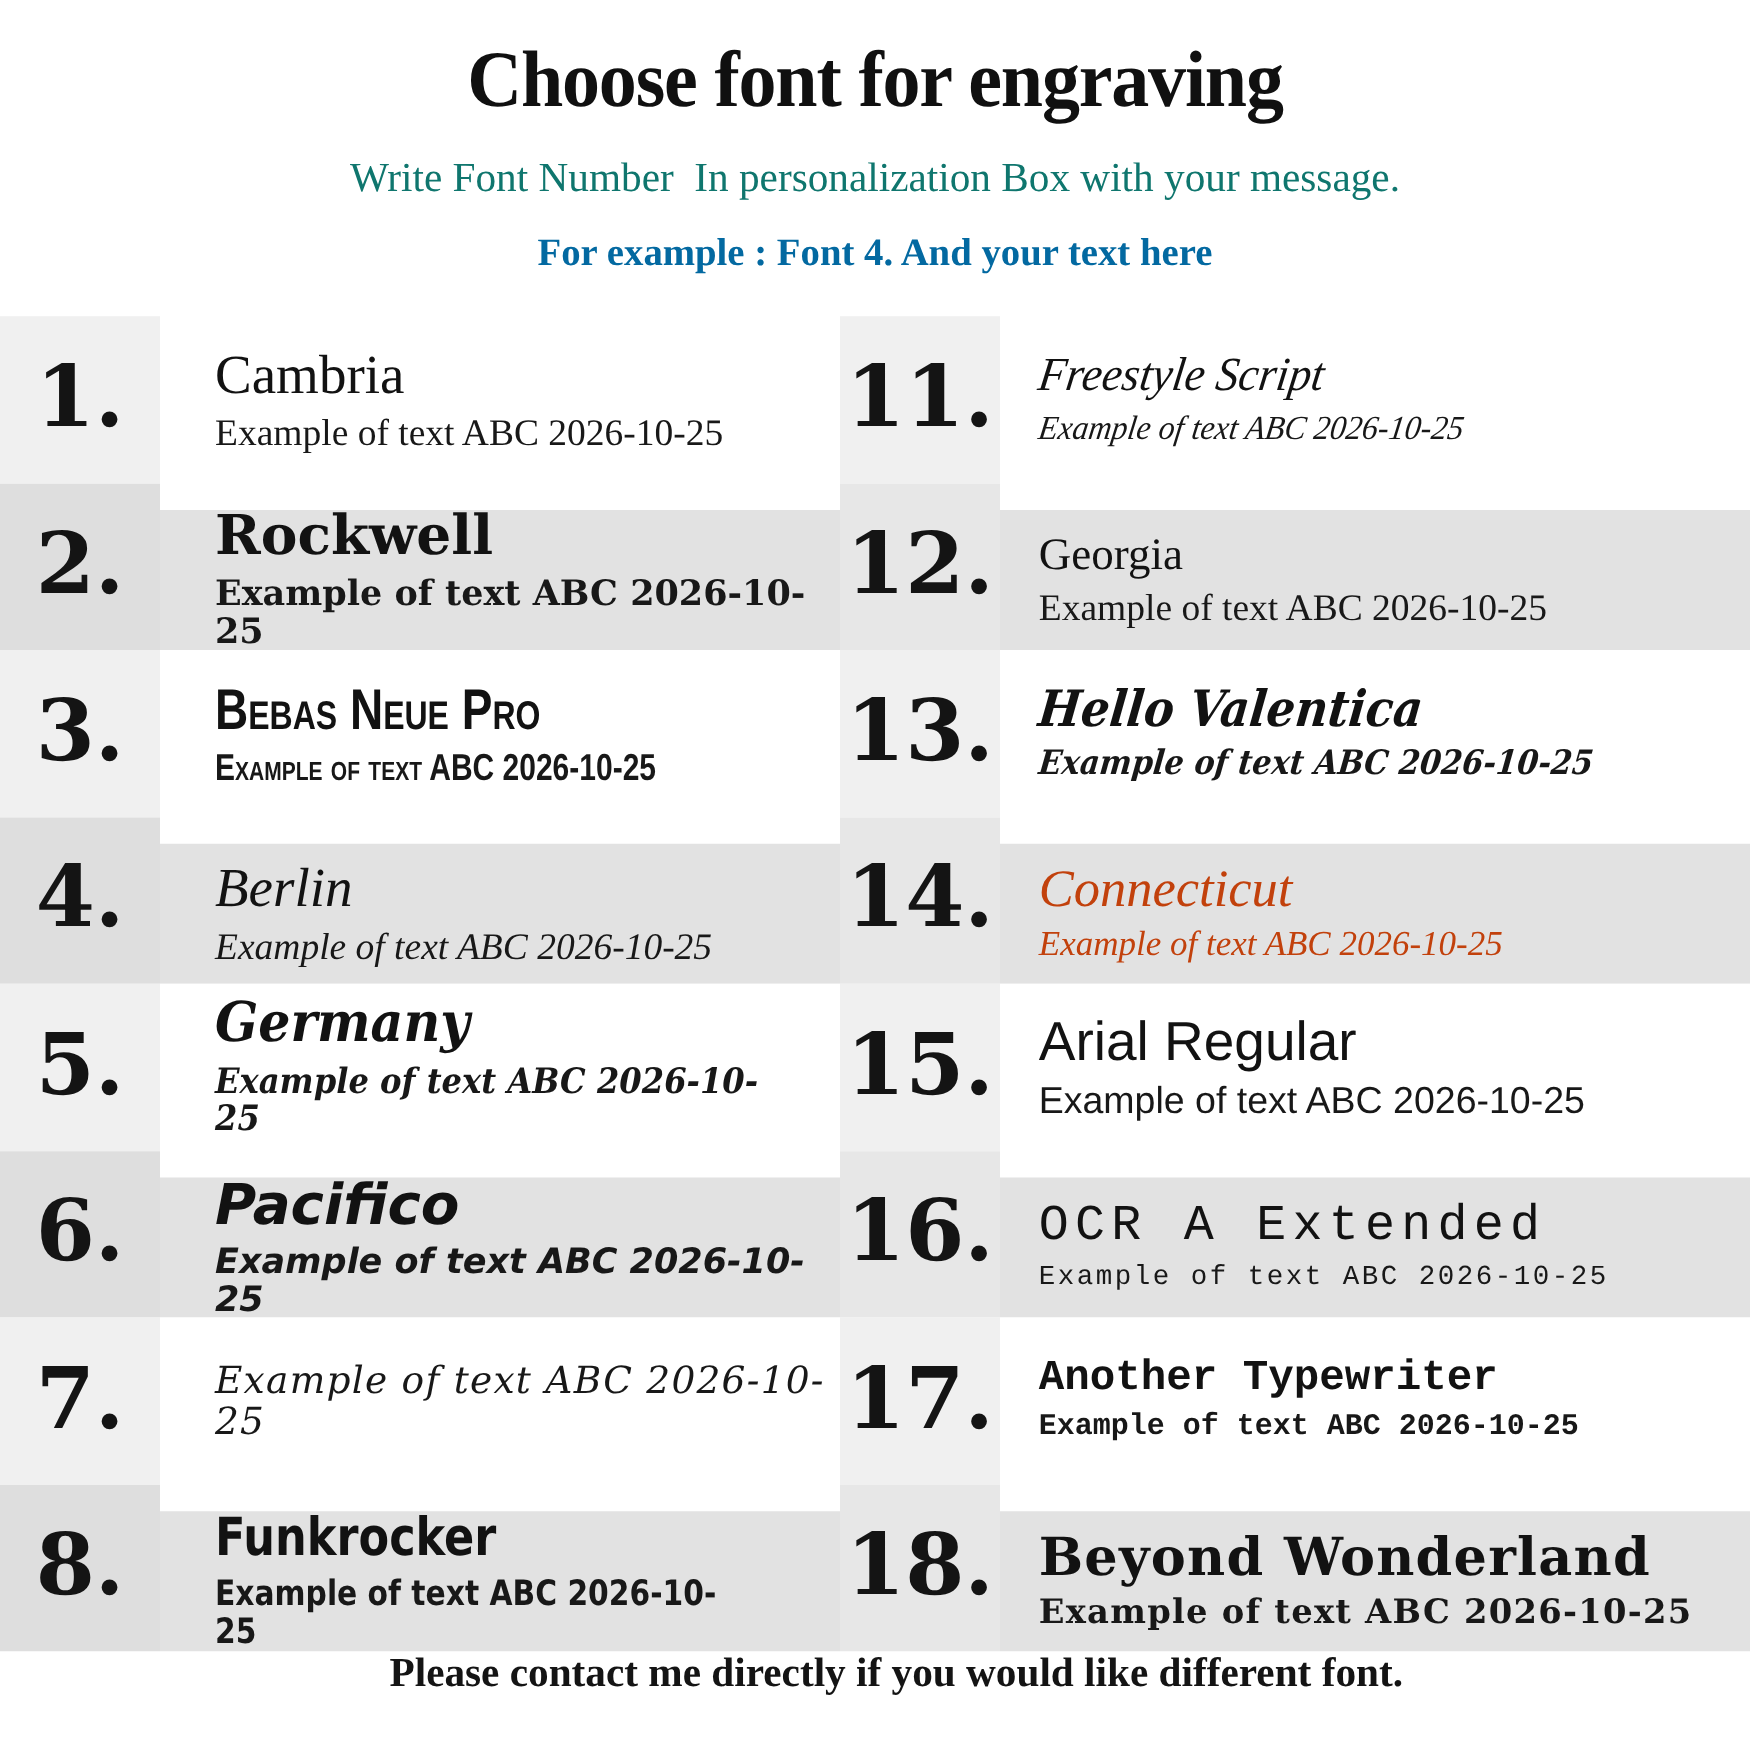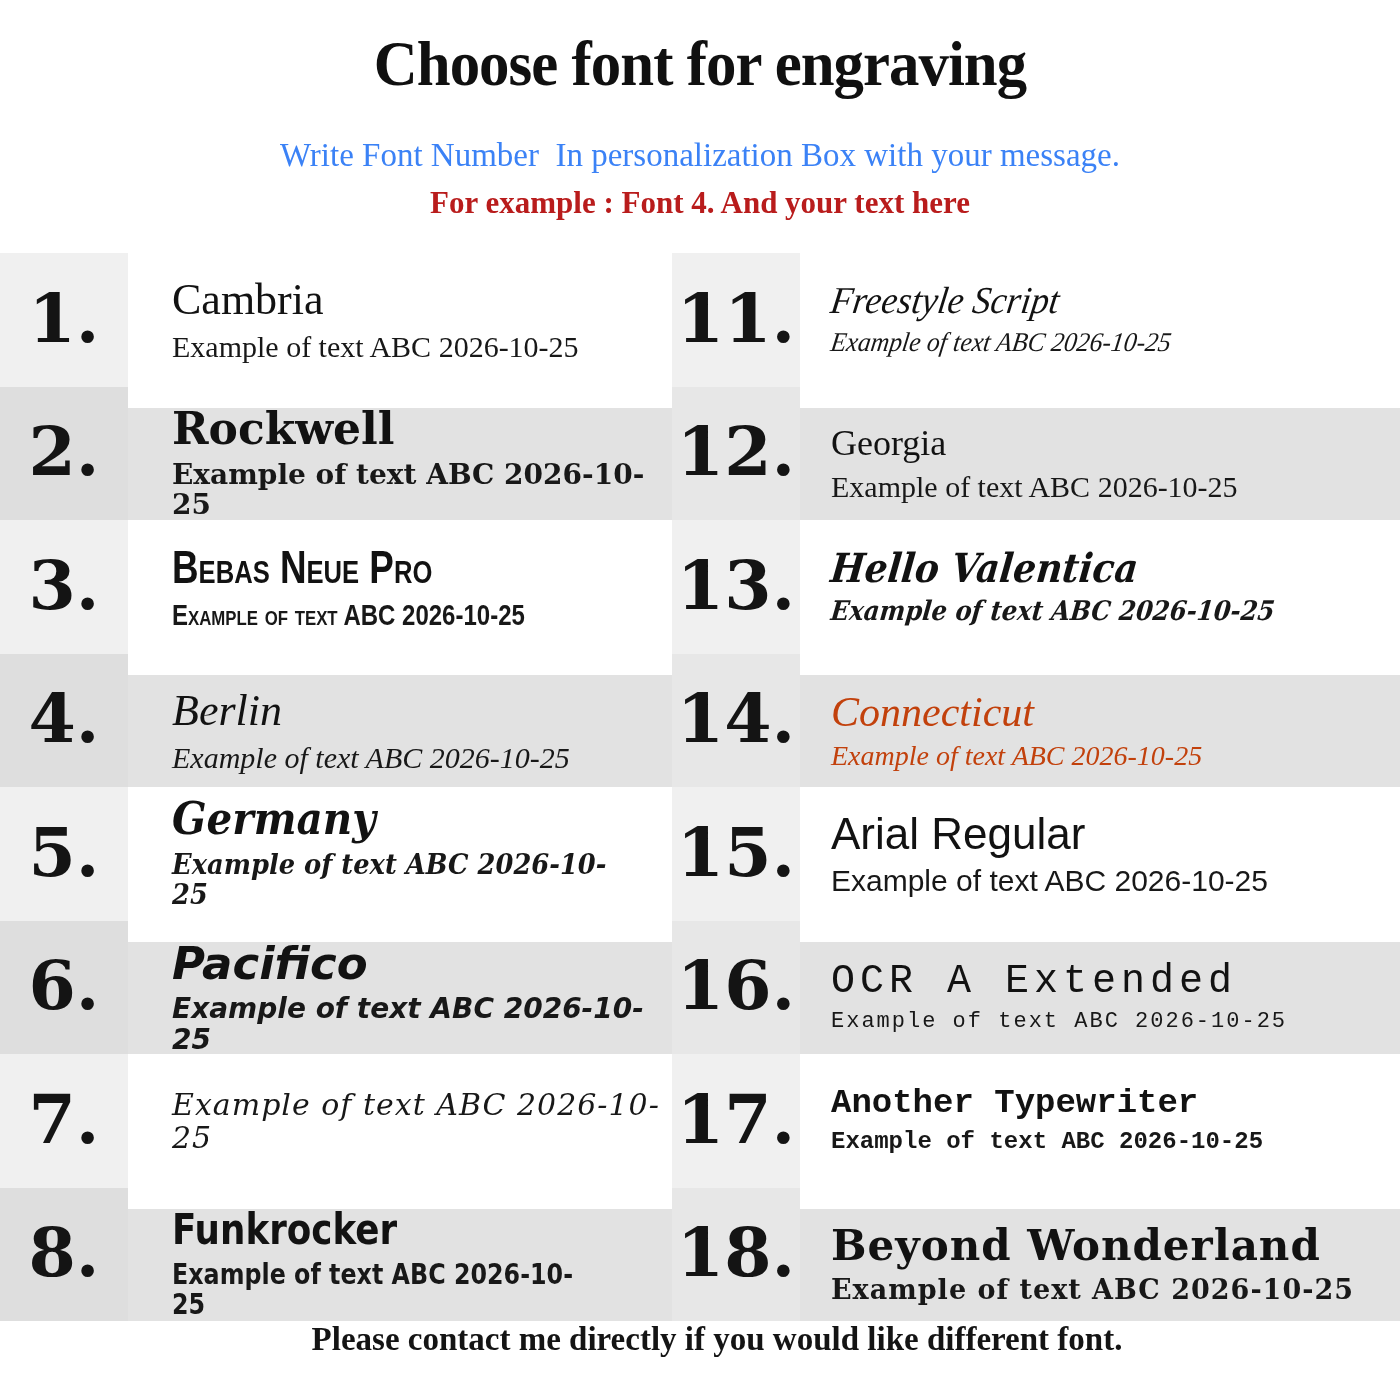--- a/index.html
+++ b/index.html
@@ -3,22 +3,22 @@
 <meta charset="utf-8">
 <style>
   html,body{margin:0;padding:0;background:#ffffff;}
   #stage{position:relative;width:1400px;height:1400px;background:#ffffff;overflow:hidden;
          font-family:"Liberation Serif",serif;color:#111;}
 
   
   .header{position:absolute;top:0;left:0;width:1400px;height:253px;text-align:center;}
   .title{margin-top:30px;font-size:64px;font-weight:bold;color:#101010;
          letter-spacing:-1px;transform:scaleX(0.95);transform-origin:center;line-height:1.05;}
-  .subtitle{margin-top:40px;font-size:33px;color:#3b82f6;white-space:pre-wrap;line-height:1.1;}
-  .instruction{margin-top:12px;font-size:31px;font-weight:bold;color:#b91c1c;}
+  .subtitle{margin-top:28px;font-size:33px;color:#0f766e;white-space:pre-wrap;line-height:1.1;}
+  .instruction{margin-top:23px;font-size:31px;font-weight:bold;color:#0369a1;}
 
   
   .grid{position:absolute;top:253px;left:0;width:1400px;height:1068px;
         display:grid;grid-template-columns:128px 544px 128px 600px;
         grid-template-rows:repeat(8,133.5px);}
   .num{display:flex;align-items:center;justify-content:center;
        font-family:"DejaVu Serif",serif;font-weight:bold;font-size:68px;color:#141414;
        line-height:1;padding-bottom:4px;}
   .content{display:flex;flex-direction:column;justify-content:center;gap:7px;overflow:hidden;}
   .content.leftcol{padding-left:44px;}

